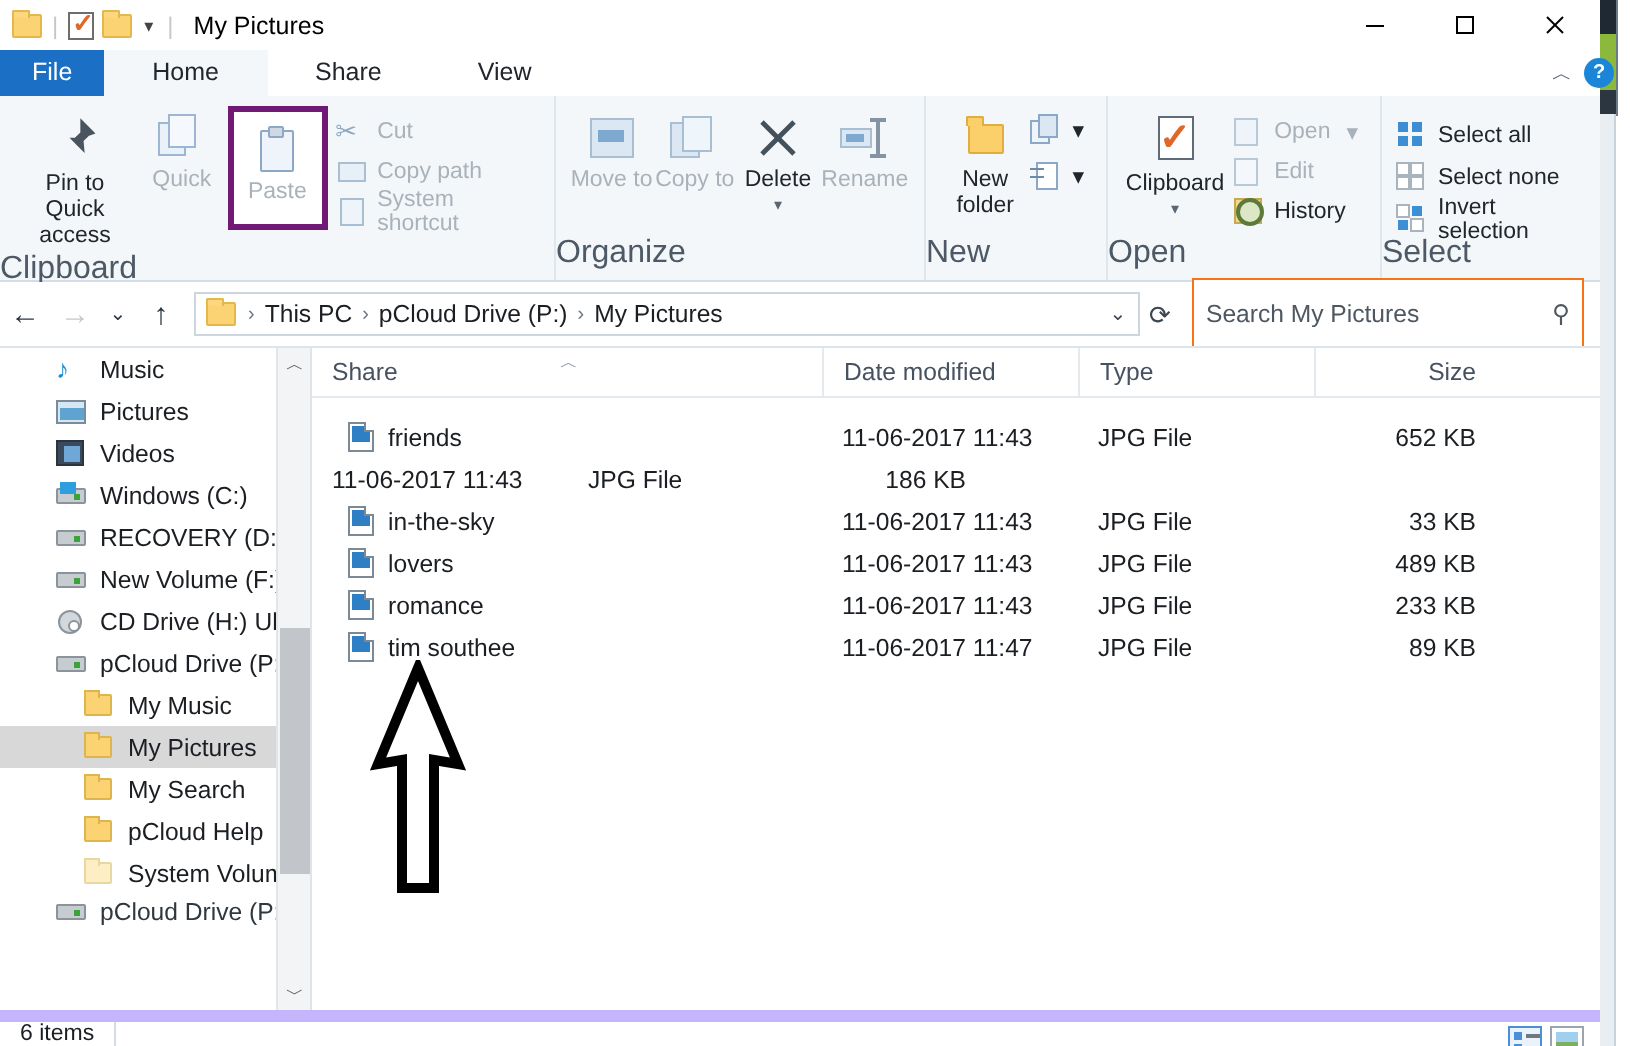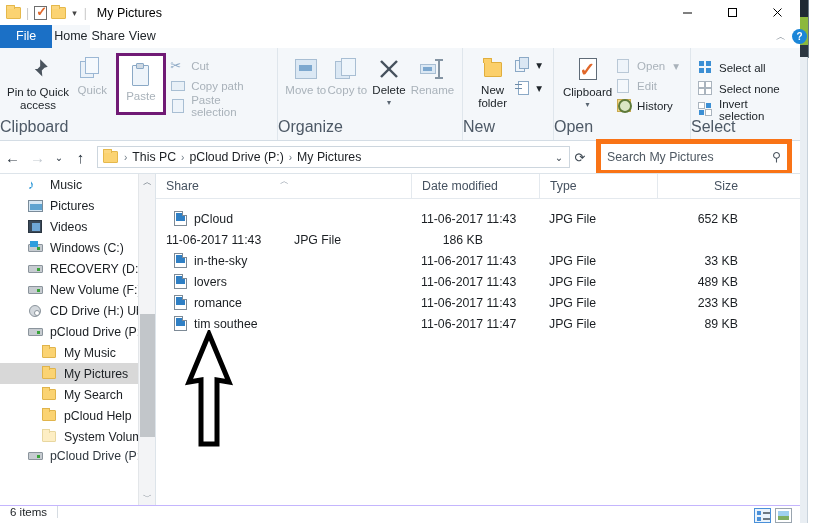--- a/index.html
+++ b/index.html
@@ -53,21 +53,21 @@
   .edge-fill { position:absolute; right:0; top:0; width:7px; height:523px; background:#fff; }
   .edge-fill2{ position:absolute; right:7px; top:57px; width:8px; height:466px; background:#e9eef3; }
   .edge-vline{ position:absolute; right:7px; top:57px; width:1px; height:466px; background:#c9d3dc; }
 
   
   .tabstrip {
     position:absolute; left:0; top:25px; width:800px; height:23px; background:#fff;
     display:flex; align-items:flex-end;
   }
   .tab {
-    height:23px; line-height:23px; padding:0 2px; font-size:12.5px; color:#20262b;
+    height:23px; line-height:23px; padding:0 24px; font-size:12.5px; color:#20262b;
     background:transparent;
   }
   .tab.file { background:#1b70c6; color:#fff; padding:0 16px;text-align:center; }
   .tab.active { background:#f4f7fa; color:#20262b; }
   .tabstrip-right { position:absolute; right:0; top:25px; width:52px; height:23px;
     display:flex; align-items:center; justify-content:flex-end; gap:6px; padding-right:8px; }
   .chev-up { font-size:10px; color:#5a6672; }
   .help-ico {
     width:15px; height:15px; border-radius:50%; background:#1b86d8;
     color:#fff; font-size:10px; font-weight:bold; text-align:center; line-height:15px;
@@ -126,21 +126,21 @@
   .pathbox {
     flex:1; height:22px; margin-left:4px; border:1px solid #cdd6de; background:#fff;
     display:flex; align-items:center; padding:0 2px; font-size:12.3px; color:#1b1f23;
   }
   .crumb { padding:0 3px; color:#1b1f23; }
   .crumb-sep { color:#6b7782; font-size:10px; padding:0 2px; }
   .path-drop { width:16px; text-align:center; color:#3b4650; font-size:10px; }
   .refresh { width:20px; text-align:center; color:#3b4650; font-size:13px; }
   .searchbox {
     width:196px; height:36px; margin-left:6px; margin-right:8px;
-    border:5px solid #f97316; background:#fff; display:flex; align-items:center;
+    border:1px solid #f97316; background:#fff; display:flex; align-items:center;
     padding:0 6px; justify-content:space-between;
   }
   .searchbox span { font-size:12.3px; color:#4e5862; }
   .mag { font-size:12px; color:#3b4650; transform:scaleX(-1); }
 
   
   .content { position:absolute; left:0; top:173px; width:800px; height:332px; background:#fff;
     border-top:1px solid #dde4ea; display:flex; }
 
   
@@ -208,21 +208,21 @@
   .jpg-ic::before{ content:""; position:absolute; left:1px; top:1px; width:9px; height:8px;
     background:#2f7fc4; }
   .jpg-ic::after{ content:""; position:absolute; right:-1px; top:-1px; width:4px; height:4px;
     background:#fff; border-left:1px solid #7d8a96; border-bottom:1px solid #7d8a96; }
 
   
   .annot { position:absolute; left:182px; top:330px; pointer-events:none; }
 
   
   .statusbar { position:absolute; left:0; top:505px; width:800px; height:18px;
-    background:#fff; border-top:1px solid #c4b5fd; display:flex; align-items:flex-start; }
+    background:#fff; border-top:6px solid #c4b5fd; display:flex; align-items:flex-end; }
   .status-text { font-size:11.5px; color:#1b1f23; padding-left:10px; }
   .status-div { width:1px; height:12px; background:#d6dce2; margin-left:10px; }
   .viewtoggles { position:absolute; right:8px; top:2px; display:flex; gap:4px; }
   .vt { width:17px; height:15px; border:1px solid #7ba7d7; background:#fff; position:relative; }
   .vt.active { border-color:#4a90d9; background:#eaf3fb; }
   .vt-det i { position:absolute; background:#6d7882; }
   .vt-thumb { border:1px solid #9aa5af; }
   .vt-thumb::after{ content:""; position:absolute; left:2px; top:2px; right:2px; bottom:2px;
     background:linear-gradient(#9fd0ef 55%, #7fae63 55%); }
 </style>
@@ -313,21 +313,21 @@
           <div class="smallbtn disabled">
             <span class="ic">
               <span style="position:absolute;left:1px;top:3px;width:14px;height:10px;background:#e8f0f7;border:1px solid #a8bed3"></span>
             </span>
             <span>Copy path</span>
           </div>
           <div class="smallbtn disabled">
             <span class="ic">
               <span style="position:absolute;left:2px;top:1px;width:12px;height:14px;background:#eef4fa;border:1px solid #a8bed3"></span>
             </span>
-            <span>Paste selection</span>
+            <span>System shortcut</span>
           </div>
         </div>
       </div>
       <div class="gtitle">Clipboard</div>
     </div>
 
     <div class="rgroup" style="width:185px">
       <div class="items">
         <div class="bigbtn disabled" style="width:46px">
           <span style="position:relative;display:block;width:26px;height:24px">
@@ -600,21 +600,21 @@
         </div>
         <div class="col col-date">Date modified</div>
         <div class="col col-type">Type</div>
         <div class="col col-size">Size</div>
       </div>
 
       <div style="padding-top:9px">
         <div class="row">
           <div class="cell-name">
             <span class="jpg-ic"></span>
-            <span>pCloud</span>
+            <span>friends</span>
           </div>
           <div class="cell-date">11-06-2017 11:43</div>
           <div class="cell-type">JPG File</div>
           <div class="cell-size">652 KB</div>
         </div>
         <div class="row">
           <div class="cell-date">11-06-2017 11:43</div>
           <div class="cell-type">JPG File</div>
           <div class="cell-size">186 KB</div>
         </div>

